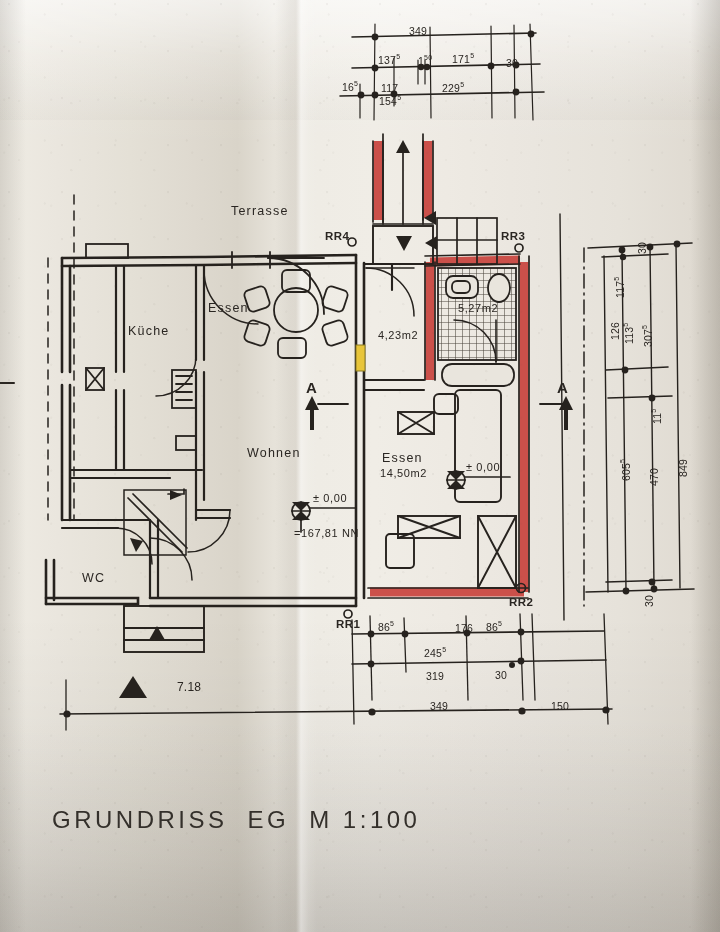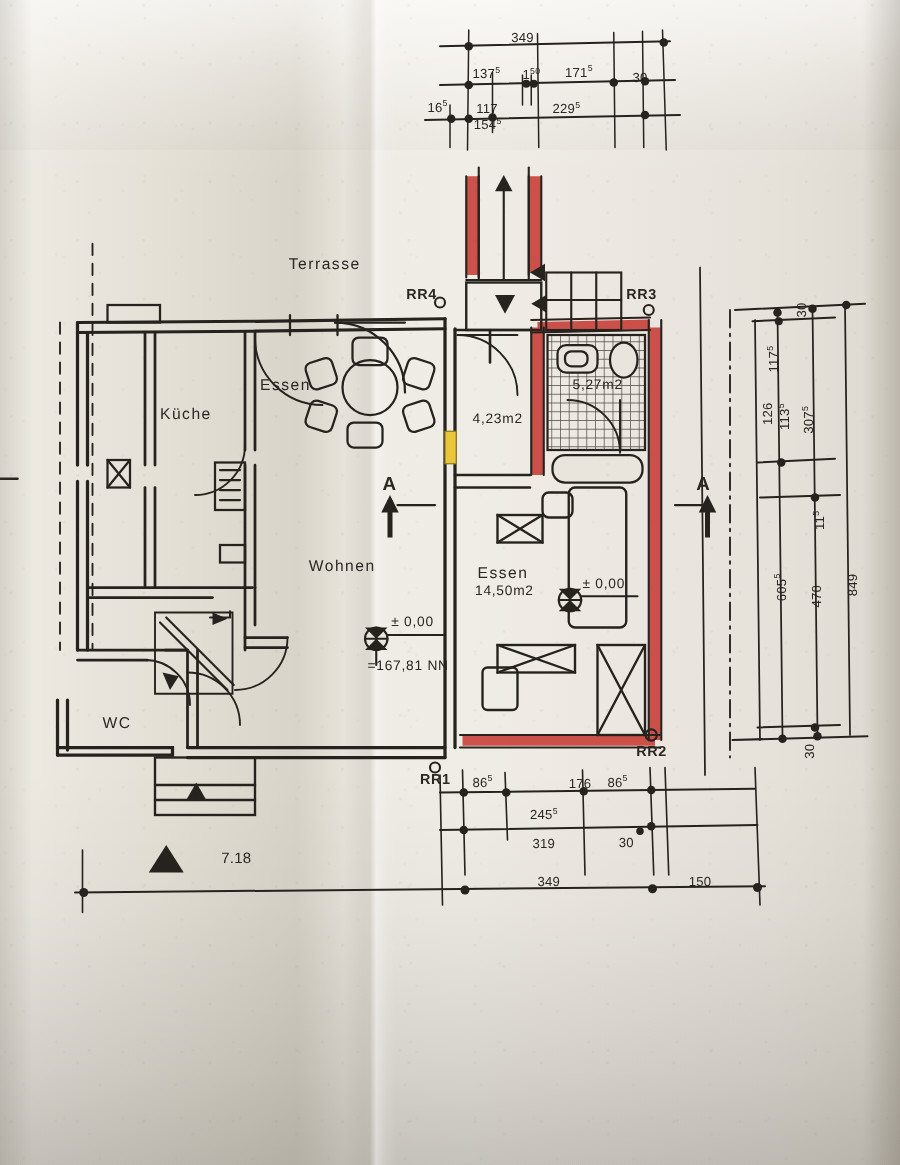--- a/index.html
+++ b/index.html
@@ -520,17 +520,20 @@
     <span>319</span><sup></sup></div>
   <div class="lbl dim-lbl" style="left:495px;top:668px;">
     <span>30</span><sup></sup></div>
   <div class="lbl dim-lbl" style="left:430px;top:699px;">
     <span>349</span><sup></sup></div>
   <div class="lbl dim-lbl" style="left:551px;top:699px;">
     <span>150</span><sup></sup></div>
   <div class="lbl dim-lbl" style="left:177px;top:680px;font-size:12px;">
     <span>7.18</span><sup></sup></div>
 
+  <div id="title-block">
+    <span>GRUNDRISS</span><span class="gap"></span><span>EG</span><span class="gap"></span><span>M 1:100</span>
+  </div>
 
   <div id="grain"></div>
   <div id="edge-shadow-l"></div>
   <div id="edge-shadow-r"></div>
 </div>
 
 </body></html>

